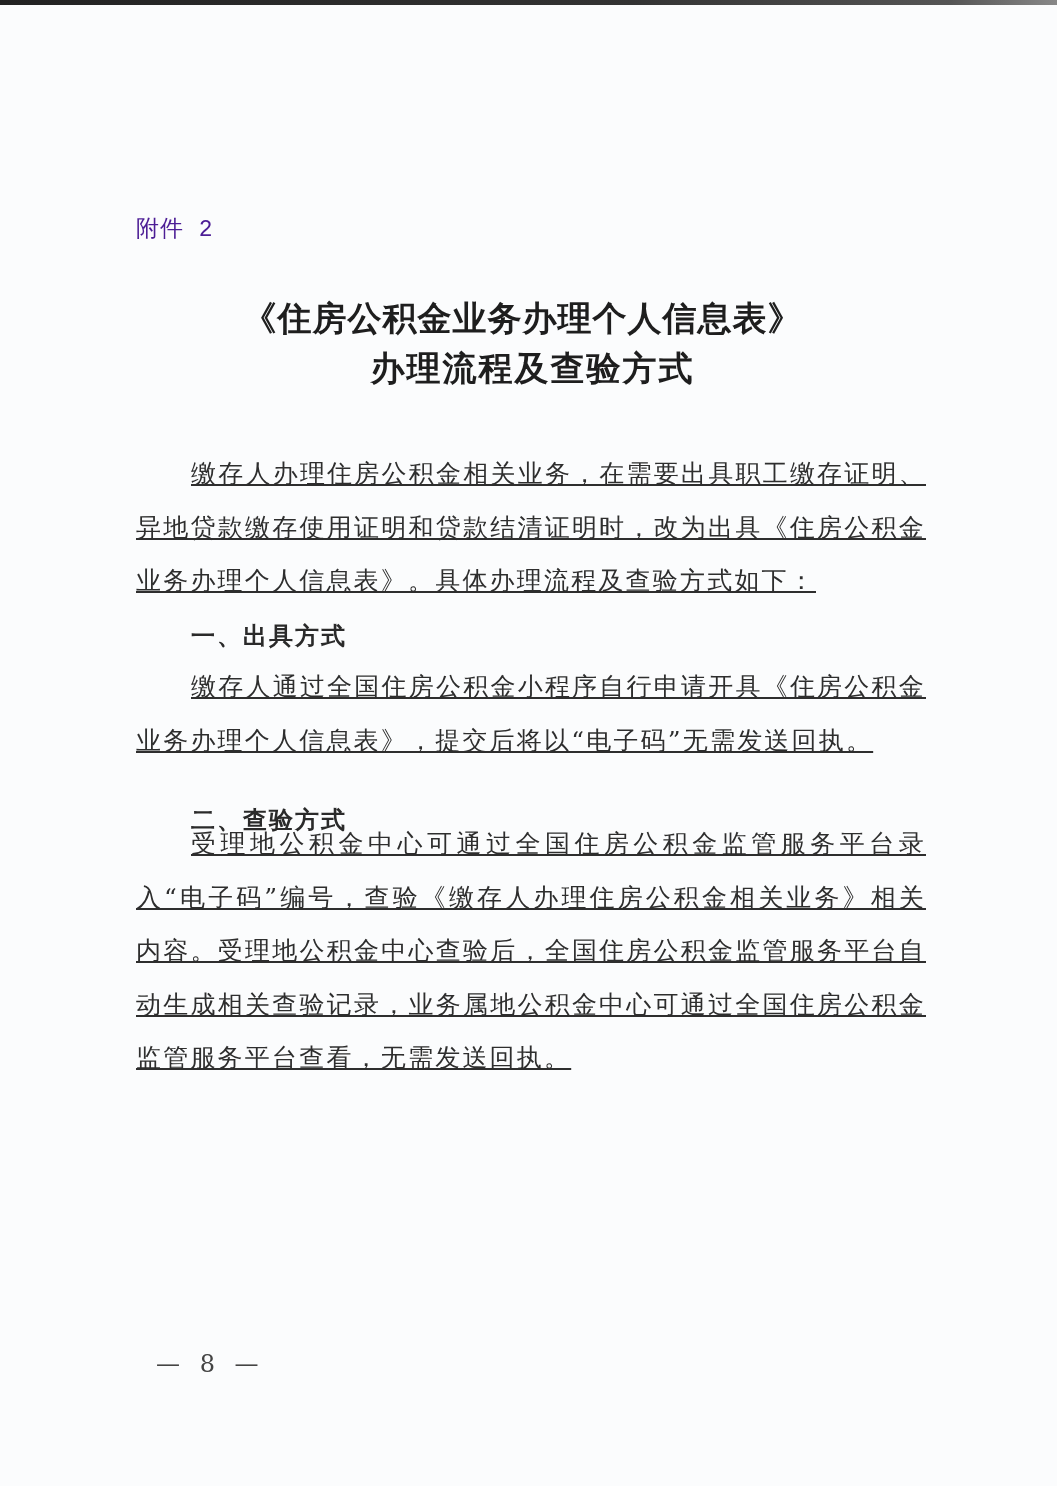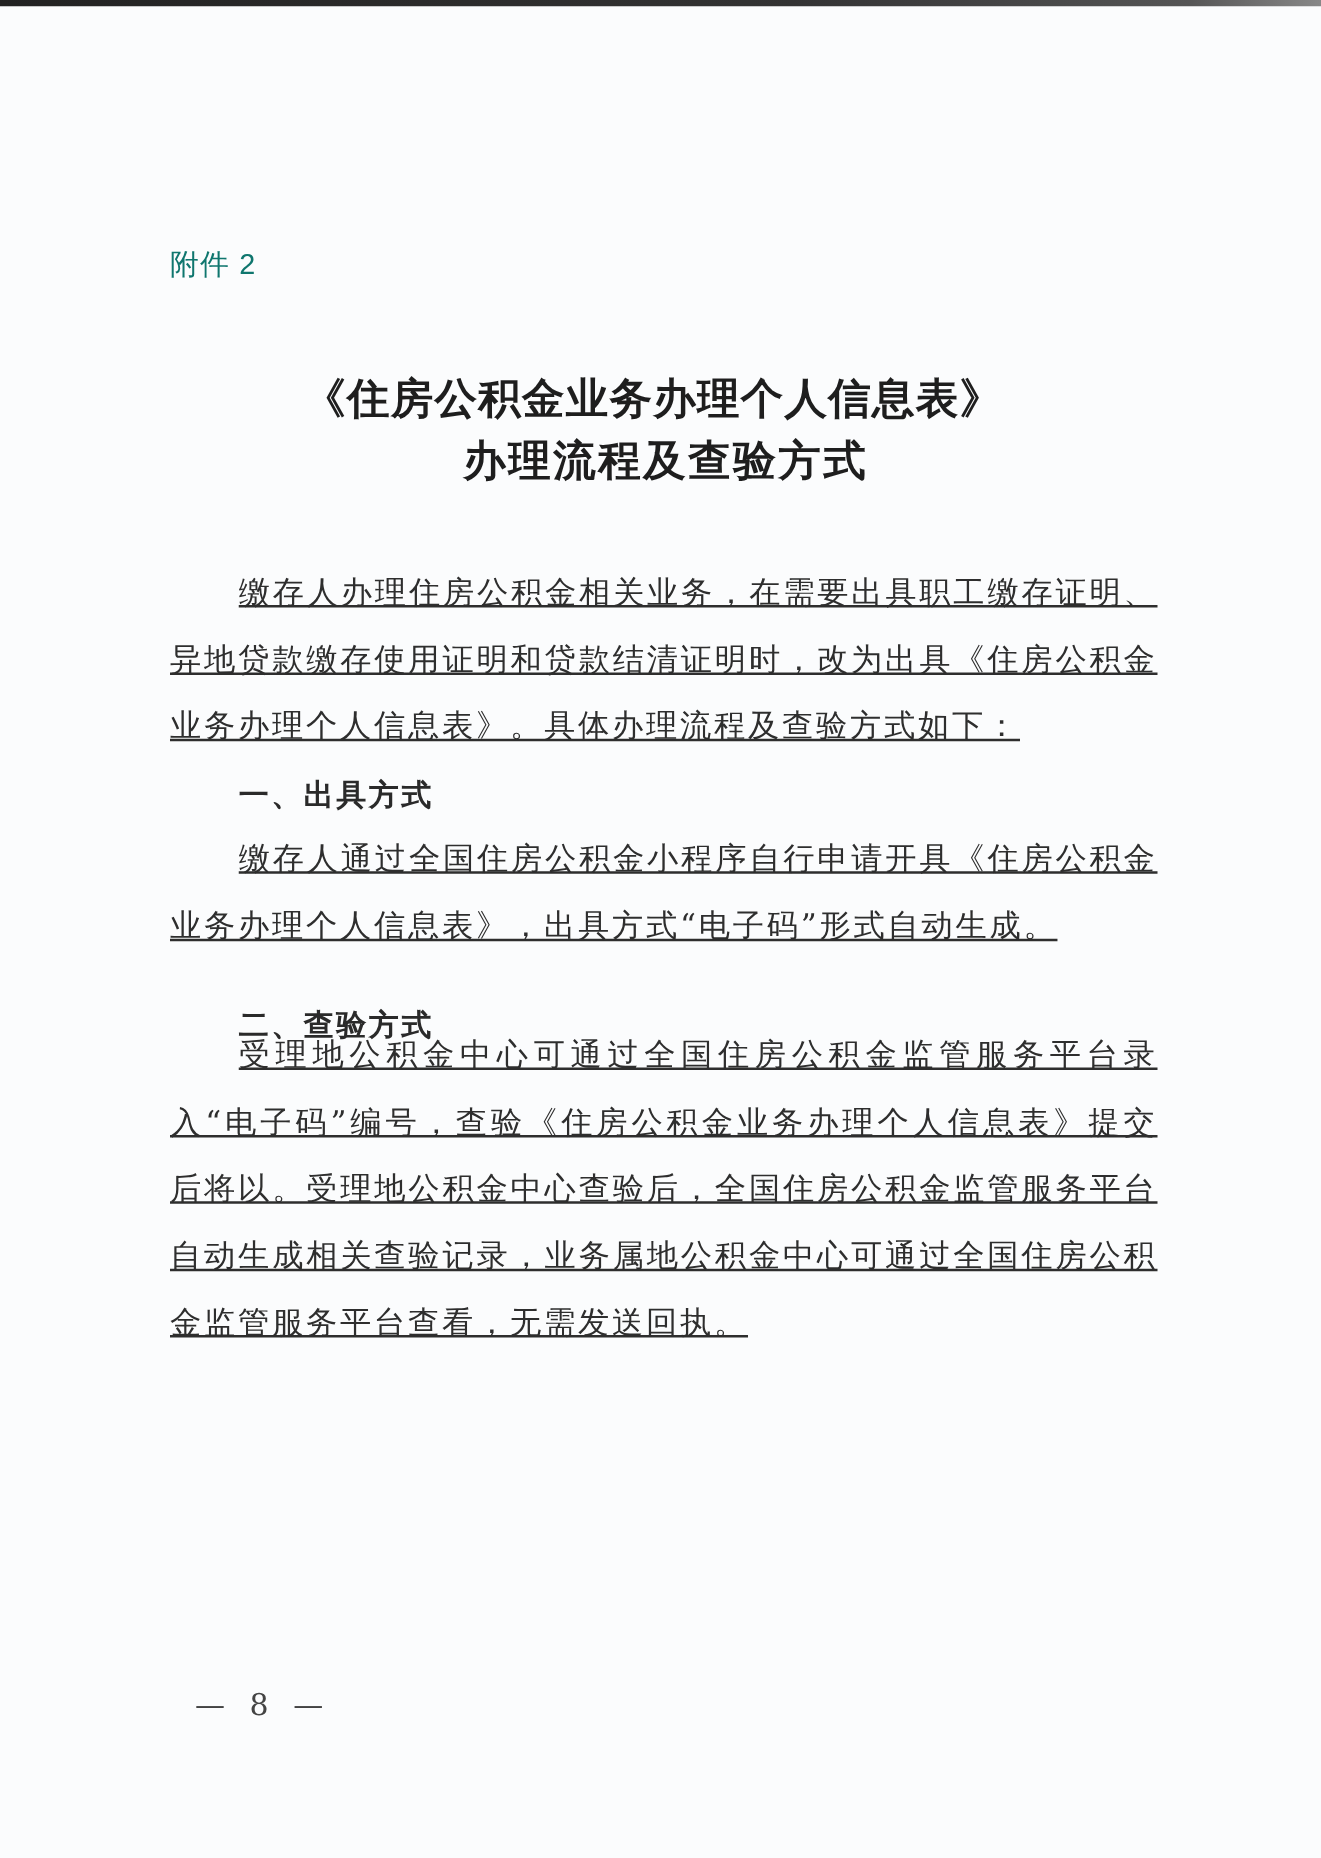--- a/index.html
+++ b/index.html
@@ -7,23 +7,23 @@
       width: 1057px; height: 1486px; position: relative; overflow: hidden;
       background: #fbfcfd;
       font-family: "DejaVu Serif", "Liberation Serif", serif;
       color: #2a2a2a;
     }
     .scan-edge {
       position: absolute; left: 0; top: 0; width: 1057px; height: 5px;
       background: linear-gradient(to right, #222 0%, #333 60%, #555 90%, #888 100%);
     }
     .attachment-label {
-      position: absolute; left: 136px; top: 196px;
-      font-family: Liberation Sans, sans-serif;
-      font-size: 23px; letter-spacing: 1px; color: #0f766e;
+      position: absolute; left: 136px; top: 213px;
+      font-family: Liberation Mono, monospace;
+      font-size: 23px; letter-spacing: 1px; color: #4c1d95;
     }
     .title {
       position: absolute; left: 0; width: 1057px; text-align: center;
       font-family: "DejaVu Serif", "Liberation Serif", serif;
       font-weight: bold; font-size: 34px; color: #1e1e1e;
     }
     .title.l1 { top: 296px; left: -6px; letter-spacing: 1px; }
     .title.l2 { top: 346px; left: 4px; letter-spacing: 2px; }
     .para {
       position: absolute; left: 136px; width: 790px;
@@ -48,18 +48,18 @@
 <div class="scan-edge"></div>
 
 <div class="attachment-label">附件 2</div>
 
 <div class="title l1">《住房公积金业务办理个人信息表》</div>
 <div class="title l2">办理流程及查验方式</div>
 
 <div class="para" style="top:447px;">缴存人办理住房公积金相关业务，在需要出具职工缴存证明、异地贷款缴存使用证明和贷款结清证明时，改为出具《住房公积金业务办理个人信息表》。具体办理流程及查验方式如下：</div>
 
 <div class="heading" style="top:620px;">一、出具方式</div>
-<div class="para" style="top:660px;">缴存人通过全国住房公积金小程序自行申请开具《住房公积金业务办理个人信息表》，出具方式“电子码”形式自动生成。</div>
+<div class="para" style="top:660px;">缴存人通过全国住房公积金小程序自行申请开具《住房公积金业务办理个人信息表》，提交后将以“电子码”无需发送回执。</div>
 
 <div class="heading" style="top:771px;margin-top:33px;">二、查验方式</div>
-<div class="para" style="top:817px;">受理地公积金中心可通过全国住房公积金监管服务平台录入“电子码”编号，查验《住房公积金业务办理个人信息表》提交后将以。受理地公积金中心查验后，全国住房公积金监管服务平台自动生成相关查验记录，业务属地公积金中心可通过全国住房公积金监管服务平台查看，无需发送回执。</div>
+<div class="para" style="top:817px;">受理地公积金中心可通过全国住房公积金监管服务平台录入“电子码”编号，查验《缴存人办理住房公积金相关业务》相关内容。受理地公积金中心查验后，全国住房公积金监管服务平台自动生成相关查验记录，业务属地公积金中心可通过全国住房公积金监管服务平台查看，无需发送回执。</div>
 
 <div class="page-number">— 8 —</div>
 
 </body></html>

